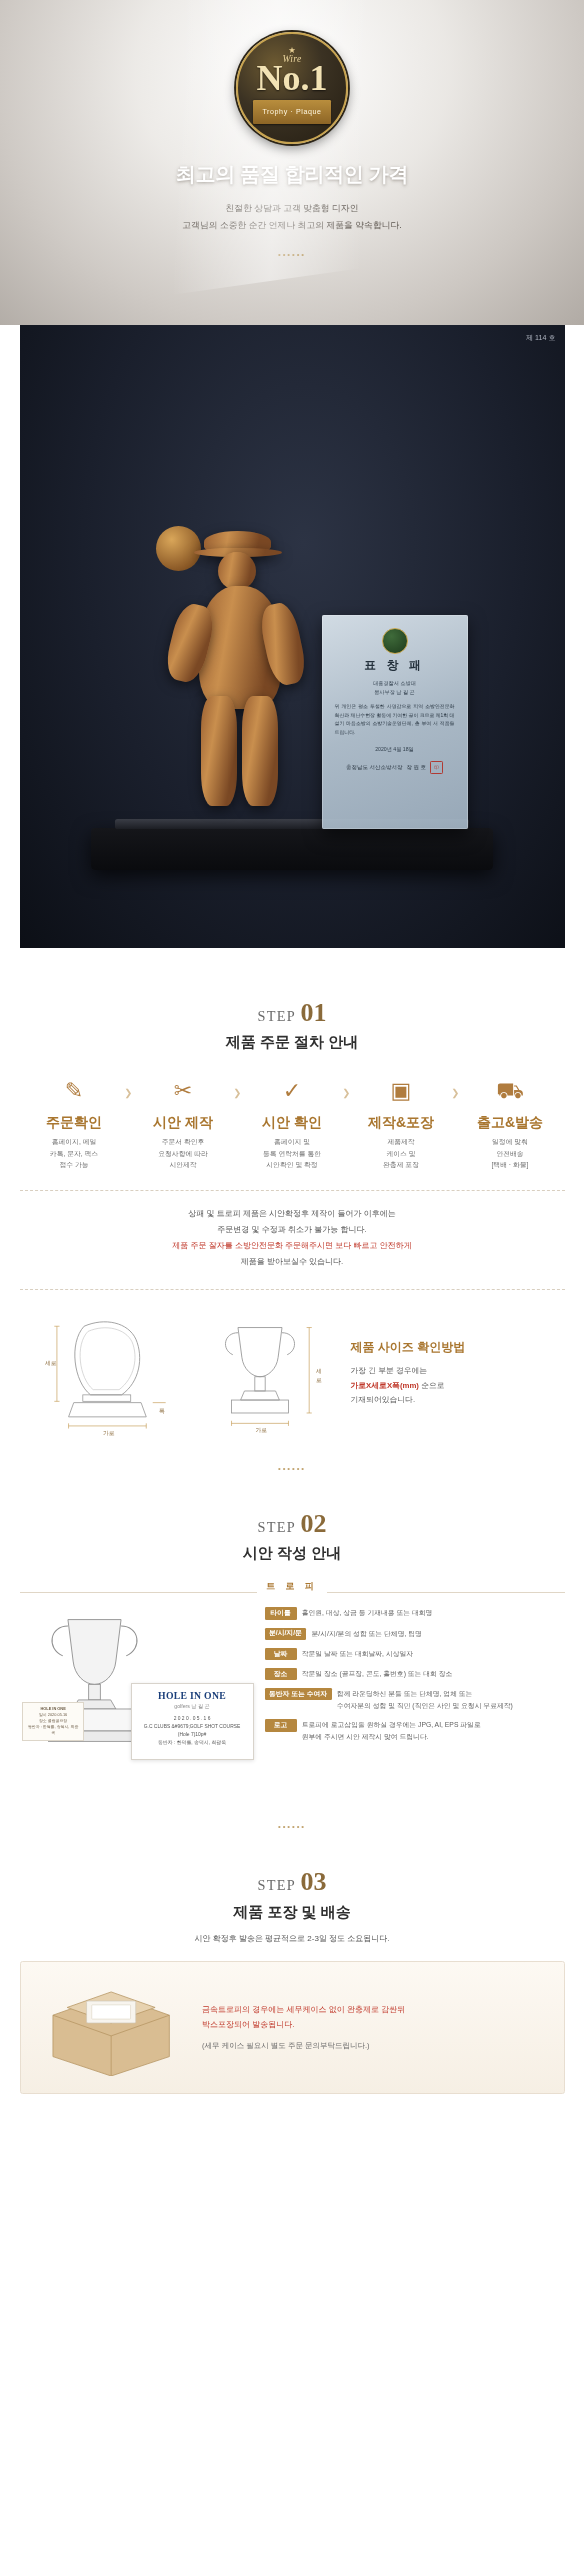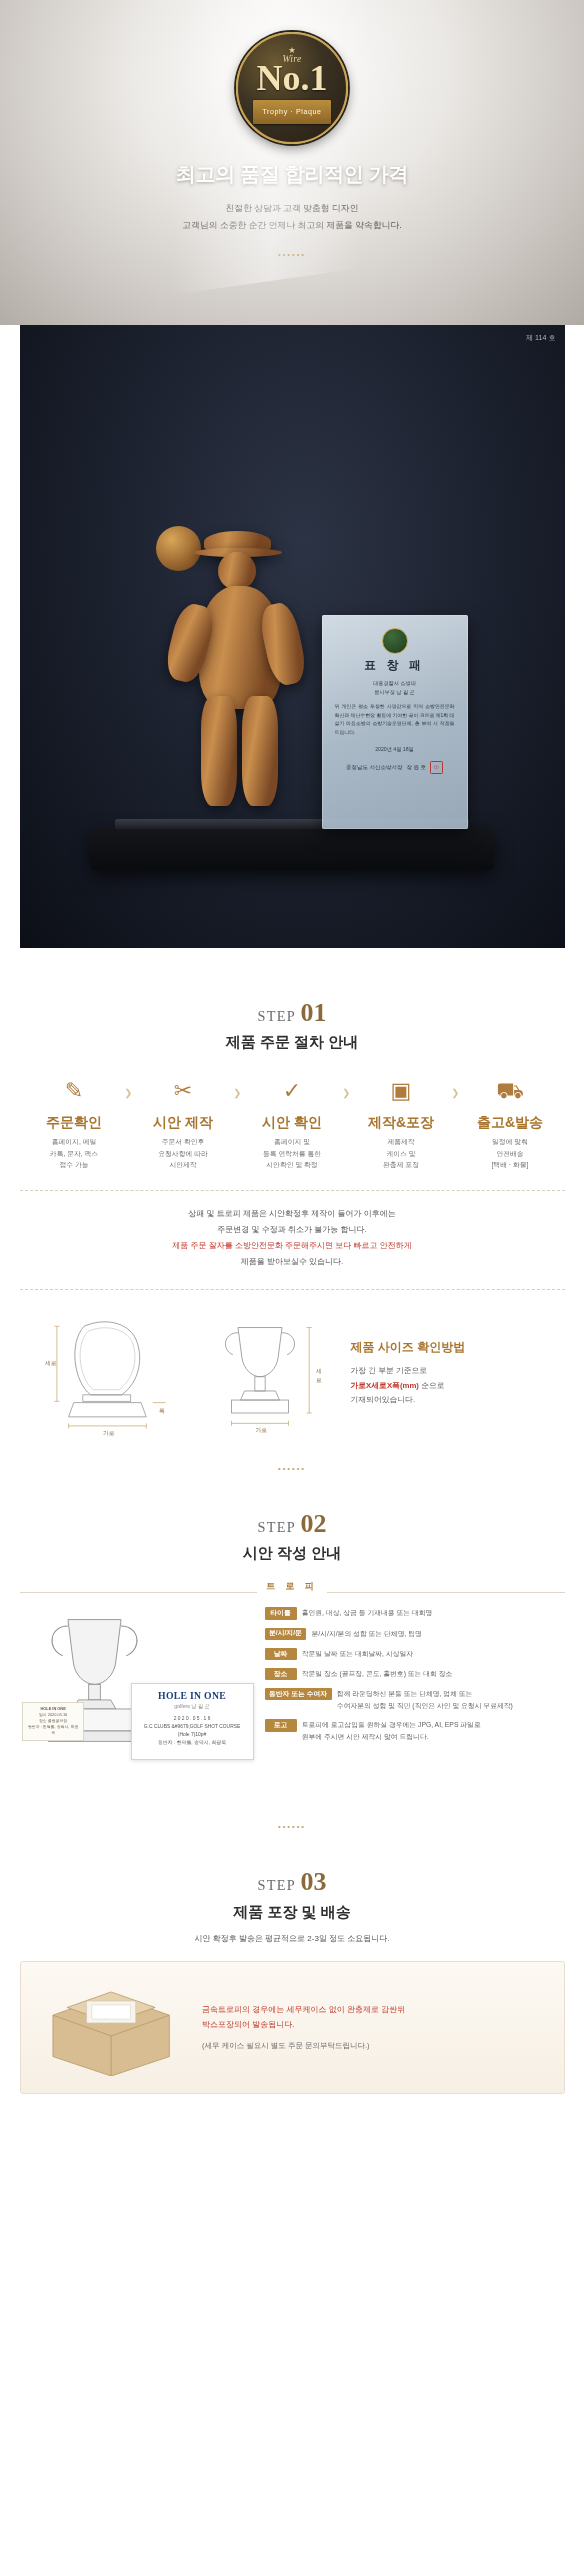--- a/index.html
+++ b/index.html
@@ -458,21 +458,21 @@
           <line x1="56" y1="168" x2="56" y2="176" stroke="#c49a52" stroke-width="1"></line>
           <line x1="144" y1="168" x2="144" y2="176" stroke="#c49a52" stroke-width="1"></line>
         </svg>
         <div class="sg-cap" style="left:119px;top:55px">세로</div>
         <div class="sg-cap" style="left:61px;top:114px">가로</div>
       </div>
 
       <div class="sg-text">
         <div class="sg-title">제품 사이즈 확인방법</div>
         <div class="sg-desc">
-          <div>가장 긴 부분 기준으로</div>
+          <div>가장 긴 부분 경우에는</div>
           <div>
             <span class="hl">가로X세로X폭(mm)</span>
             <span>순으로</span>
           </div>
           <div>기재되어있습니다.</div>
         </div>
       </div>
     </div>
 
     <div class="dots2">••••••</div>

